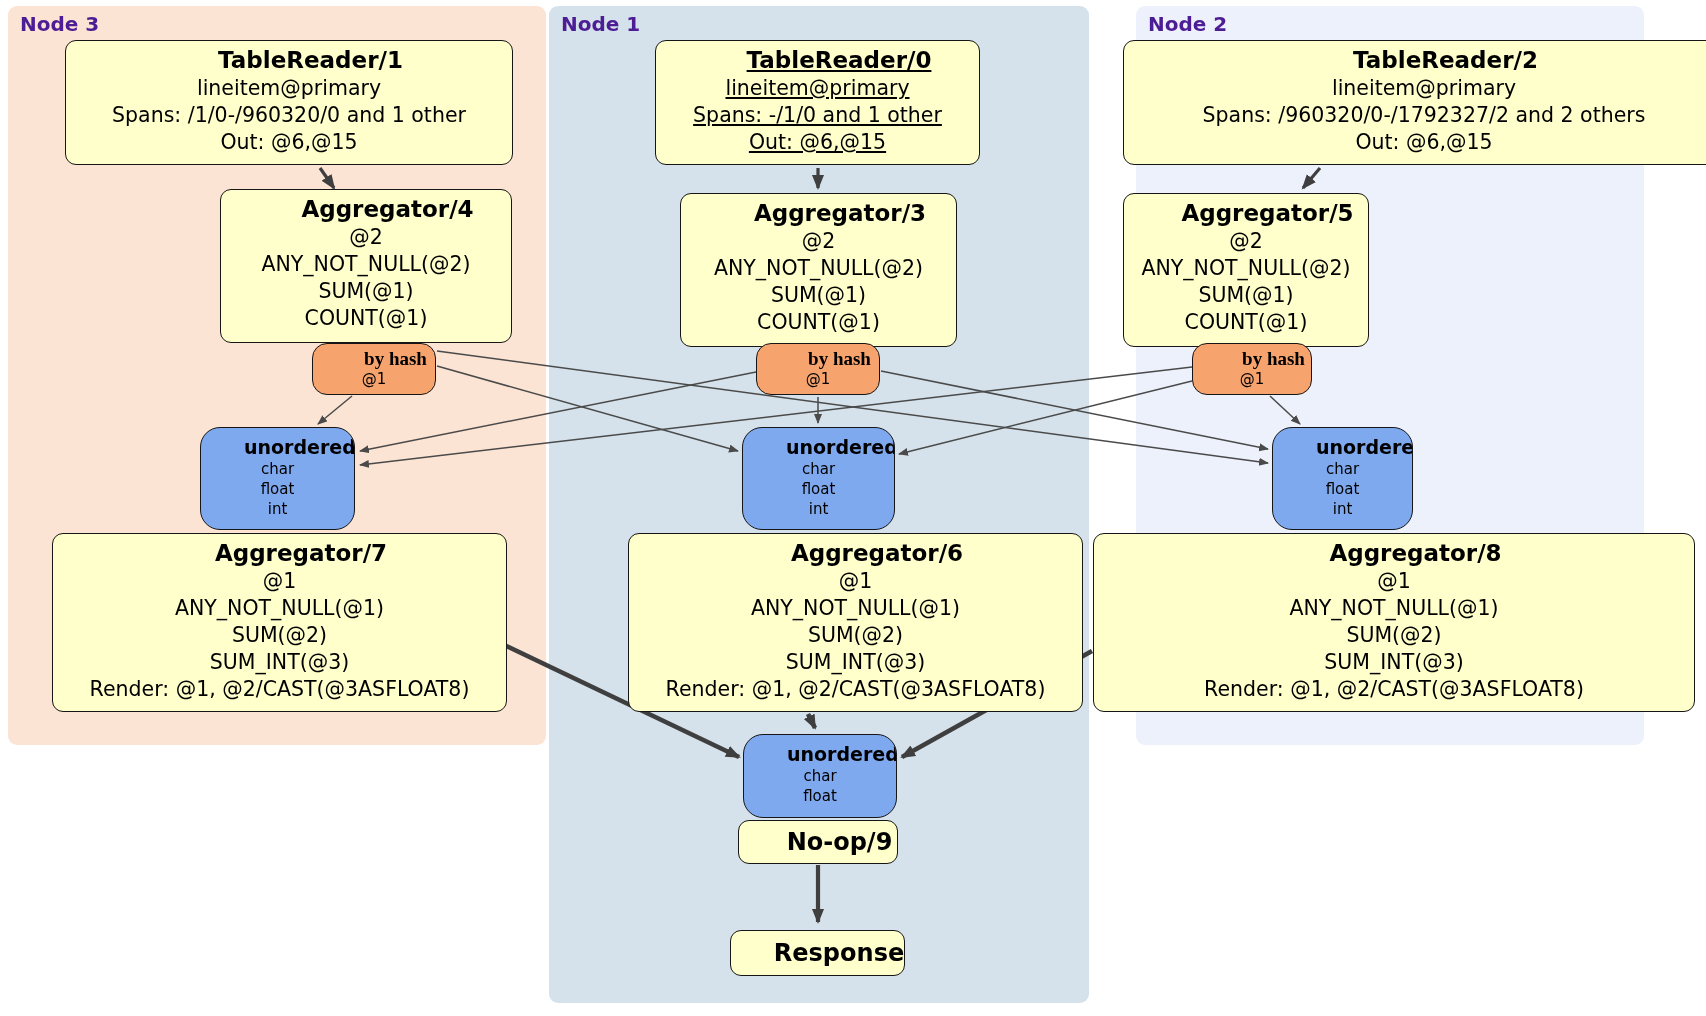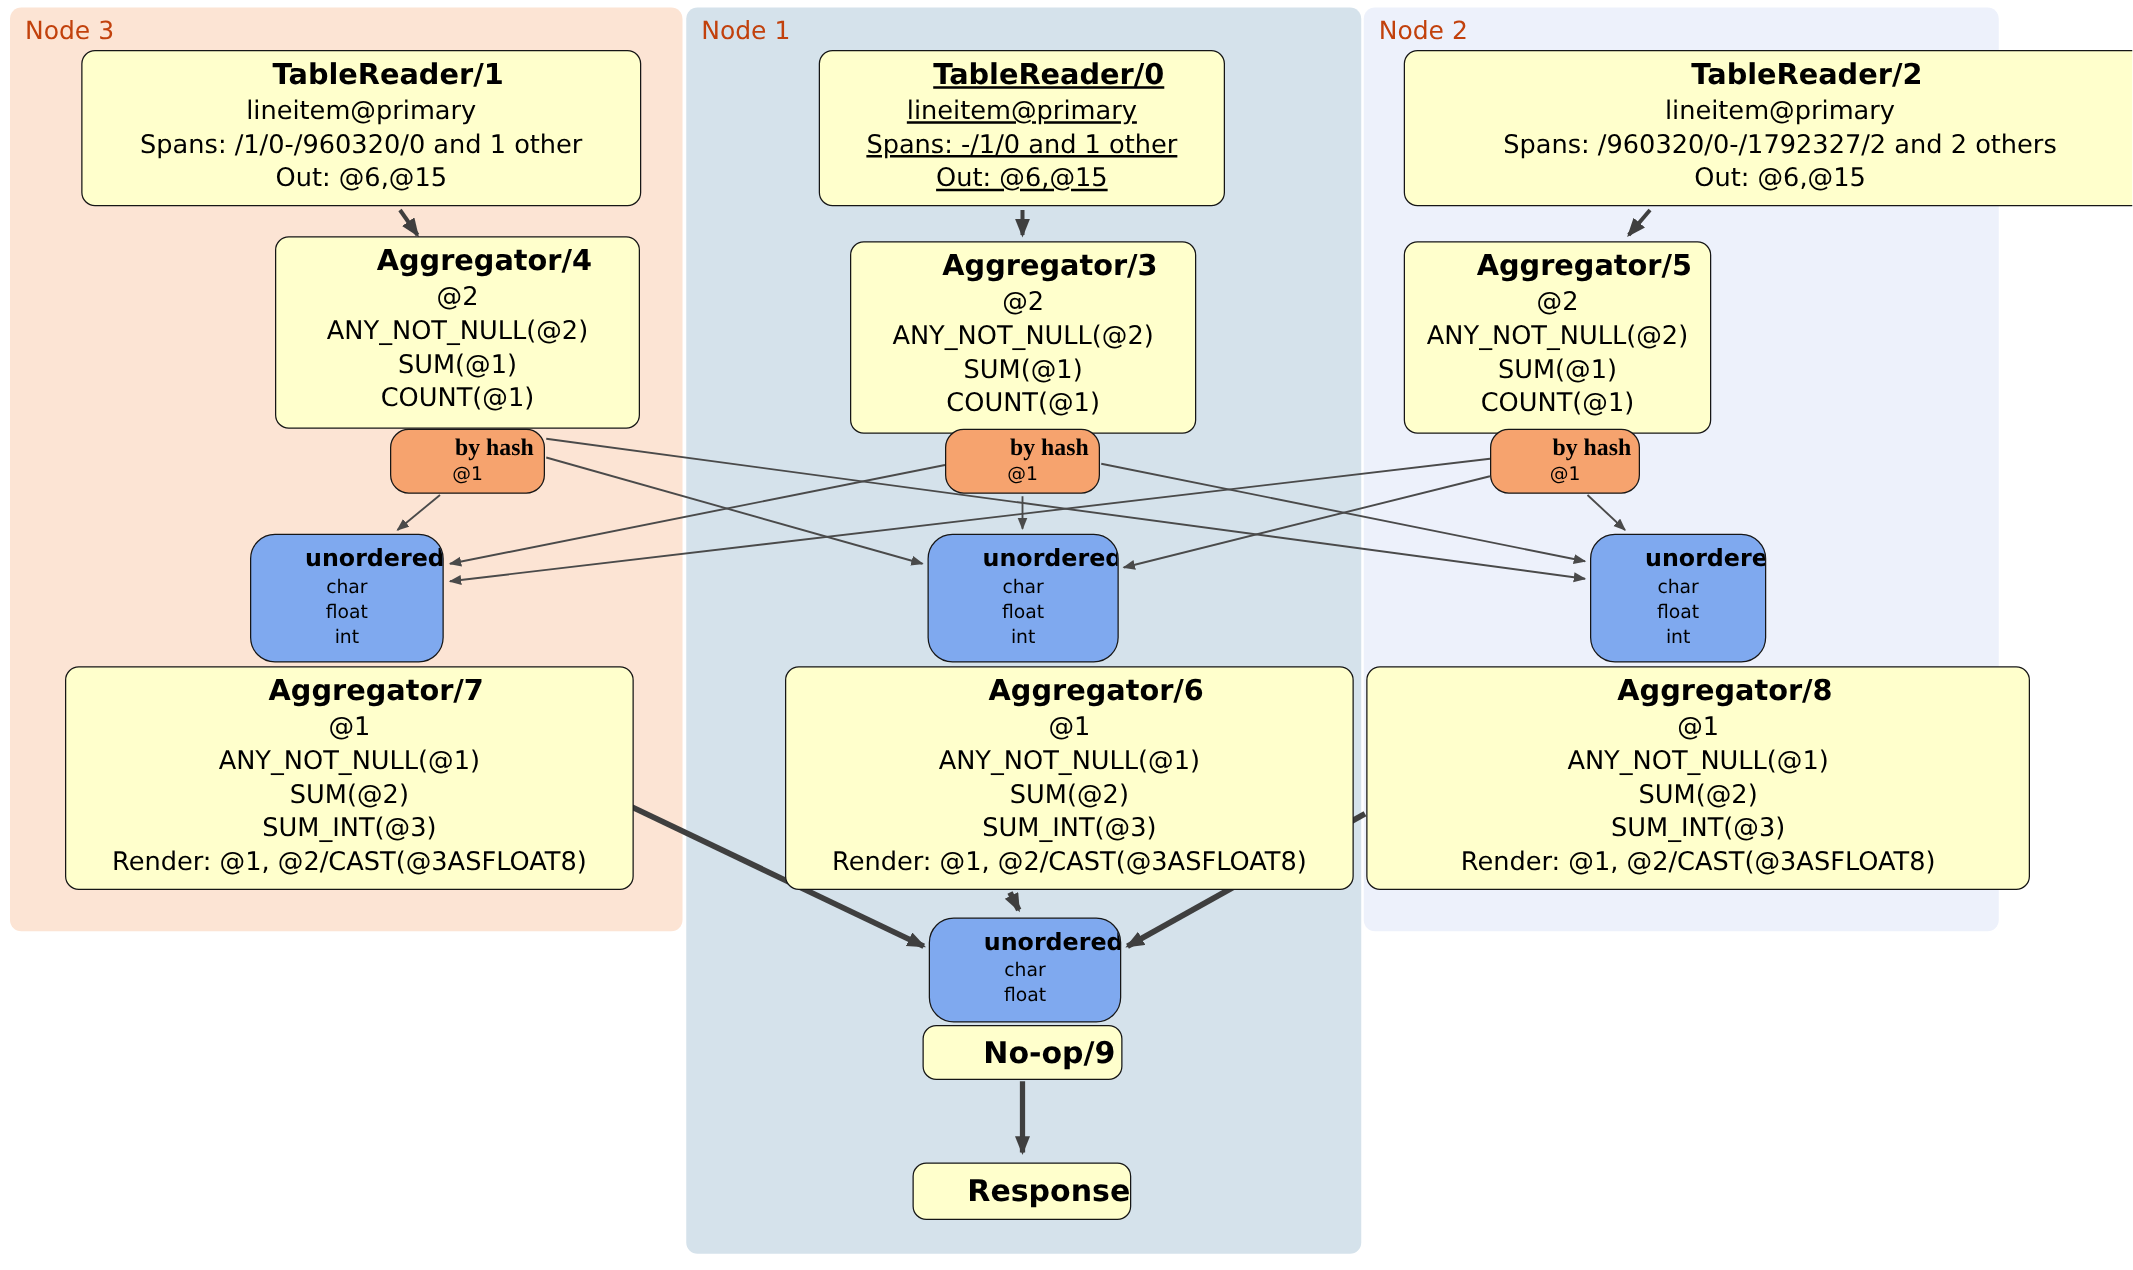--- a/index.html
+++ b/index.html
@@ -2,21 +2,21 @@
 <html style="--node3-bg: #fce4d4; --node1-bg: #d5e2eb; --node2-bg: #edf1fb; --box-bg: #ffffcc; --router-bg: #f6a36e; --sync-bg: #7fa9ef; --edge-thin: #4a4a4a; --edge-thick: #3f3f3f;"><head>
 <meta charset="utf-8">
 <style>
   html,body{margin:0;padding:0;background:#ffffff;}
   body{font-family:"DejaVu Sans","Liberation Sans",sans-serif;color:#000;}
   .canvas{position:relative;width:1706px;height:1016px;background:#ffffff;overflow:hidden;}
   .region{position:absolute;border-radius:9px;}
   .region-node3{background:var(--node3-bg,#fce4d4);}
   .region-node1{background:var(--node1-bg,#d5e2eb);}
   .region-node2{background:var(--node2-bg,#edf1fb);}
-  .region-label{position:absolute;left:12px;top:6px;font-size:20px;line-height:24px;color:#c2410c;white-space:nowrap;}
+  .region-label{position:absolute;left:12px;top:6px;font-size:20px;line-height:24px;color:#4c1d95;white-space:nowrap;font-weight:bold;}
   svg.edges{position:absolute;left:0;top:0;pointer-events:none;}
   .box{position:absolute;box-sizing:border-box;border:1.7px solid #161616;text-align:center;overflow:hidden;}
   .ybox{background:var(--box-bg,#ffffcc);border-radius:11px;padding-top:5px;}
   .box-title{font-size:23px;font-weight:bold;line-height:29px;white-space:nowrap;padding-left:43px;}
   .box-line{font-size:20.5px;line-height:27px;white-space:nowrap;}
   .router{background:var(--router-bg,#f6a36e);border-radius:15px;padding-top:3px;}
   .router .box-title{font-size:19px;line-height:23px;font-family:Liberation Serif, serif;}
   .router .box-line{font-size:15px;line-height:19px;}
   .sync{background:var(--sync-bg,#7fa9ef);border-radius:20px;padding-top:7px;}
   .sync .box-title{font-size:19px;line-height:24px;text-align:center;}
@@ -28,21 +28,21 @@
 <body>
 
 <div class="canvas">
 
   <div class="region region-node3" style="left:8px;top:6px;width:538px;height:739px;">
     <div class="region-label">Node 3</div>
   </div>
   <div class="region region-node1" style="left:549px;top:6px;width:540px;height:997px;">
     <div class="region-label">Node 1</div>
   </div>
-  <div class="region region-node2" style="left:1091px;top:6px;width:508px;height:739px;">
+  <div class="region region-node2" style="left:1136px;top:6px;width:508px;height:739px;">
     <div class="region-label">Node 2</div>
   </div>
 
   <svg class="edges" width="1706" height="1016" viewBox="0 0 1706 1016">
     <defs>
       <marker id="athin" markerUnits="userSpaceOnUse" markerWidth="11" markerHeight="9" refX="9" refY="4" orient="auto">
         <path d="M0,0 L10,4 L0,8 z" fill="#4a4a4a"></path>
       </marker>
       <marker id="athick" markerUnits="userSpaceOnUse" markerWidth="17" markerHeight="14" refX="13" refY="6" orient="auto">
         <path d="M0,0 L15,6 L0,12 z" fill="#3f3f3f"></path>
@@ -157,21 +157,21 @@
   <div class="box router" style="left:1192px;top:343px;width:120px;height:52px;">
     <div class="box-title">by hash</div>
     <div class="box-line">@1</div>
   </div>
   <div class="box sync" style="left:1272px;top:427px;width:141px;height:103px;">
     <div class="box-title">unordered</div>
     <div class="box-line">char</div>
     <div class="box-line">float</div>
     <div class="box-line">int</div>
   </div>
-  <div class="box ybox" style="left:1093px;top:533px;width:531px;height:179px;">
+  <div class="box ybox" style="left:1093px;top:533px;width:602px;height:179px;">
     <div class="box-title">Aggregator/8</div>
     <div class="box-line">@1</div>
     <div class="box-line">ANY_NOT_NULL(@1)</div>
     <div class="box-line">SUM(@2)</div>
     <div class="box-line">SUM_INT(@3)</div>
     <div class="box-line">Render: @1, @2/CAST(@3ASFLOAT8)</div>
   </div>
 
   <div class="box sync" style="left:743px;top:734px;width:154px;height:84px;">
     <div class="box-title">unordered</div>

